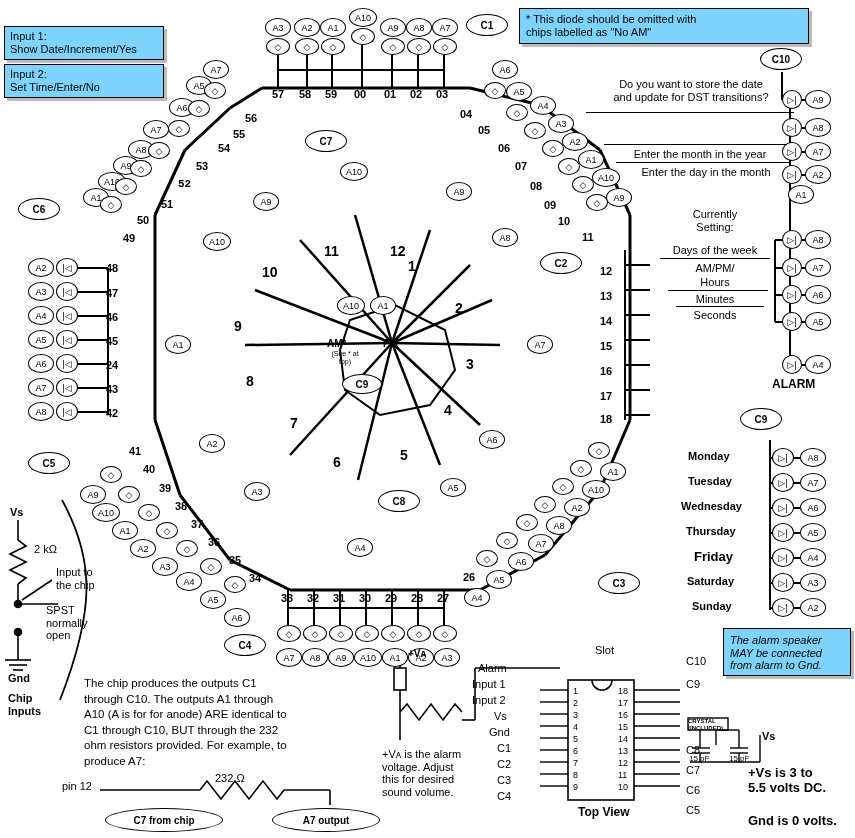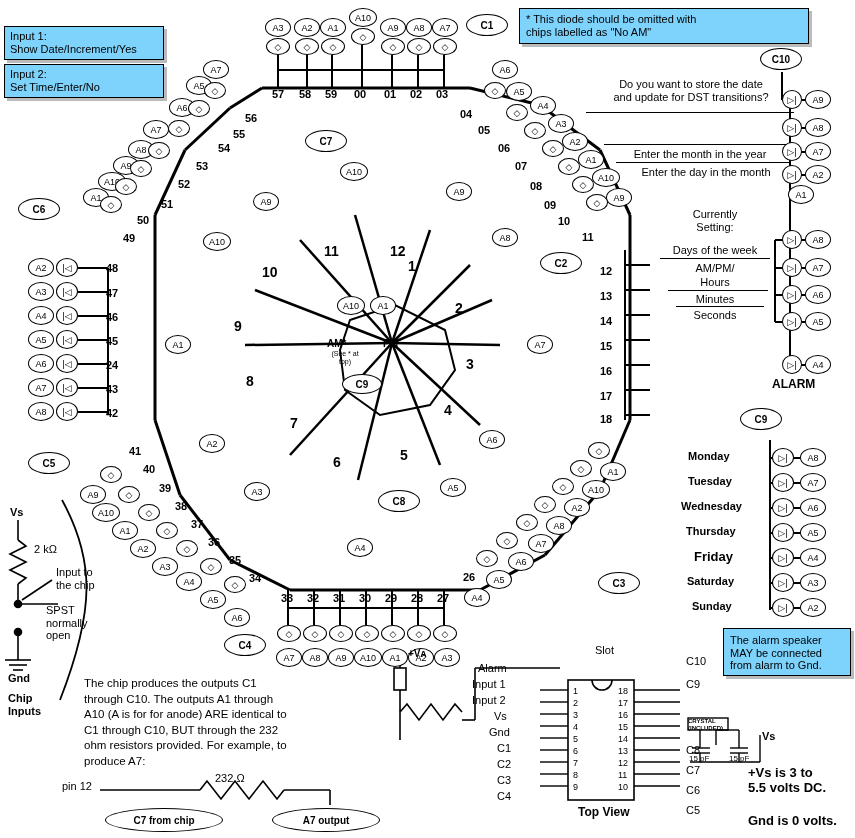--- a/index.html
+++ b/index.html
@@ -215,21 +215,21 @@
 </div>
 <div class="box shadowbox" style="left:4px;top:64px;width:160px;height:34px;">
   <div class="txt" style="left:5px;top:3px;">Input 2:
 Set Time/Enter/No</div>
 </div>
 <div class="box shadowbox" style="left:519px;top:8px;width:290px;height:36px;">
   <div class="txt" style="left:6px;top:4px;">* This diode should be omitted with
 chips labelled as "No AM"</div>
 </div>
 <div class="box shadowbox" style="left:723px;top:628px;width:128px;height:48px;">
-  <div class="txt" style="left:6px;top:5px;">The alarm speaker
+  <div class="txt" style="left:6px;top:5px;font-style:italic;">The alarm speaker
 MAY be connected
 from alarm to Gnd.</div>
 </div>
 
 <div class="txt" style="left:586px;top:78px;width:210px;text-align:center;">Do you want to store the date
 and update for DST transitions?</div>
 <div style="position:absolute;left:586px;top:112px;width:208px;border-bottom:1px solid #000;"></div>
 <div style="position:absolute;left:604px;top:144px;width:186px;border-bottom:1px solid #000;"></div>
 <div class="txt" style="left:610px;top:148px;width:180px;text-align:center;">Enter the month in the year</div>
 <div style="position:absolute;left:616px;top:162px;width:174px;border-bottom:1px solid #000;"></div>
@@ -381,21 +381,21 @@
 <div class="num" style="left:538px;top:499px;">22</div>
 <div class="num" style="left:521px;top:517px;">23</div>
 <div class="num" style="left:504px;top:535px;">24</div>
 <div class="num" style="left:484px;top:553px;">25</div>
 <div class="num" style="left:463px;top:571px;">26</div>
 
 <div class="num" style="left:245px;top:112px;">56</div>
 <div class="num" style="left:233px;top:128px;">55</div>
 <div class="num" style="left:218px;top:142px;">54</div>
 <div class="num" style="left:196px;top:160px;">53</div>
-<div class="num" style="left:178px;top:178px;">52</div>
+<div class="num" style="left:178px;top:178px;font-family:Liberation Mono, monospace;">52</div>
 <div class="num" style="left:161px;top:198px;">51</div>
 <div class="num" style="left:137px;top:214px;">50</div>
 <div class="num" style="left:123px;top:232px;">49</div>
 <div class="num" style="left:106px;top:262px;">48</div>
 <div class="num" style="left:106px;top:287px;">47</div>
 <div class="num" style="left:106px;top:311px;">46</div>
 <div class="num" style="left:106px;top:335px;">45</div>
 <div class="num" style="left:106px;top:359px;">24</div>
 <div class="num" style="left:106px;top:383px;">43</div>
 <div class="num" style="left:106px;top:407px;">42</div>
@@ -535,20 +535,24 @@
 A10 (A is for for anode) ARE identical to
 C1 through C10, BUT through the 232
 ohm resistors provided. For example, to
 produce A7:</div>
 <div class="txt" style="left:62px;top:780px;">pin 12</div>
 <div class="txt" style="left:215px;top:772px;">232 Ω</div>
 <div class="ell" style="left:105px;top:808px;width:118px;height:24px;">C7 from chip</div>
 <div class="ell" style="left:272px;top:808px;width:108px;height:24px;">A7 output</div>
 
 <div class="txt bold" style="left:408px;top:648px;font-size:10px;">+Vᴀ</div>
+<div class="txt" style="left:382px;top:748px;width:110px;font-size:11px;">+Vᴀ is the alarm
+voltage. Adjust
+this for desired
+sound volume.</div>
 
 <div class="txt" style="left:595px;top:644px;">Slot</div>
 <div class="txt bold" style="left:578px;top:806px;font-size:12px;">Top View</div>
 
 <div class="txt" style="left:478px;top:662px;">Alarm</div>
 <div class="txt" style="left:472px;top:678px;">Input 1</div>
 <div class="txt" style="left:472px;top:694px;">Input 2</div>
 <div class="txt" style="left:494px;top:710px;">Vs</div>
 <div class="txt" style="left:489px;top:726px;">Gnd</div>
 <div class="txt" style="left:497px;top:742px;">C1</div>

